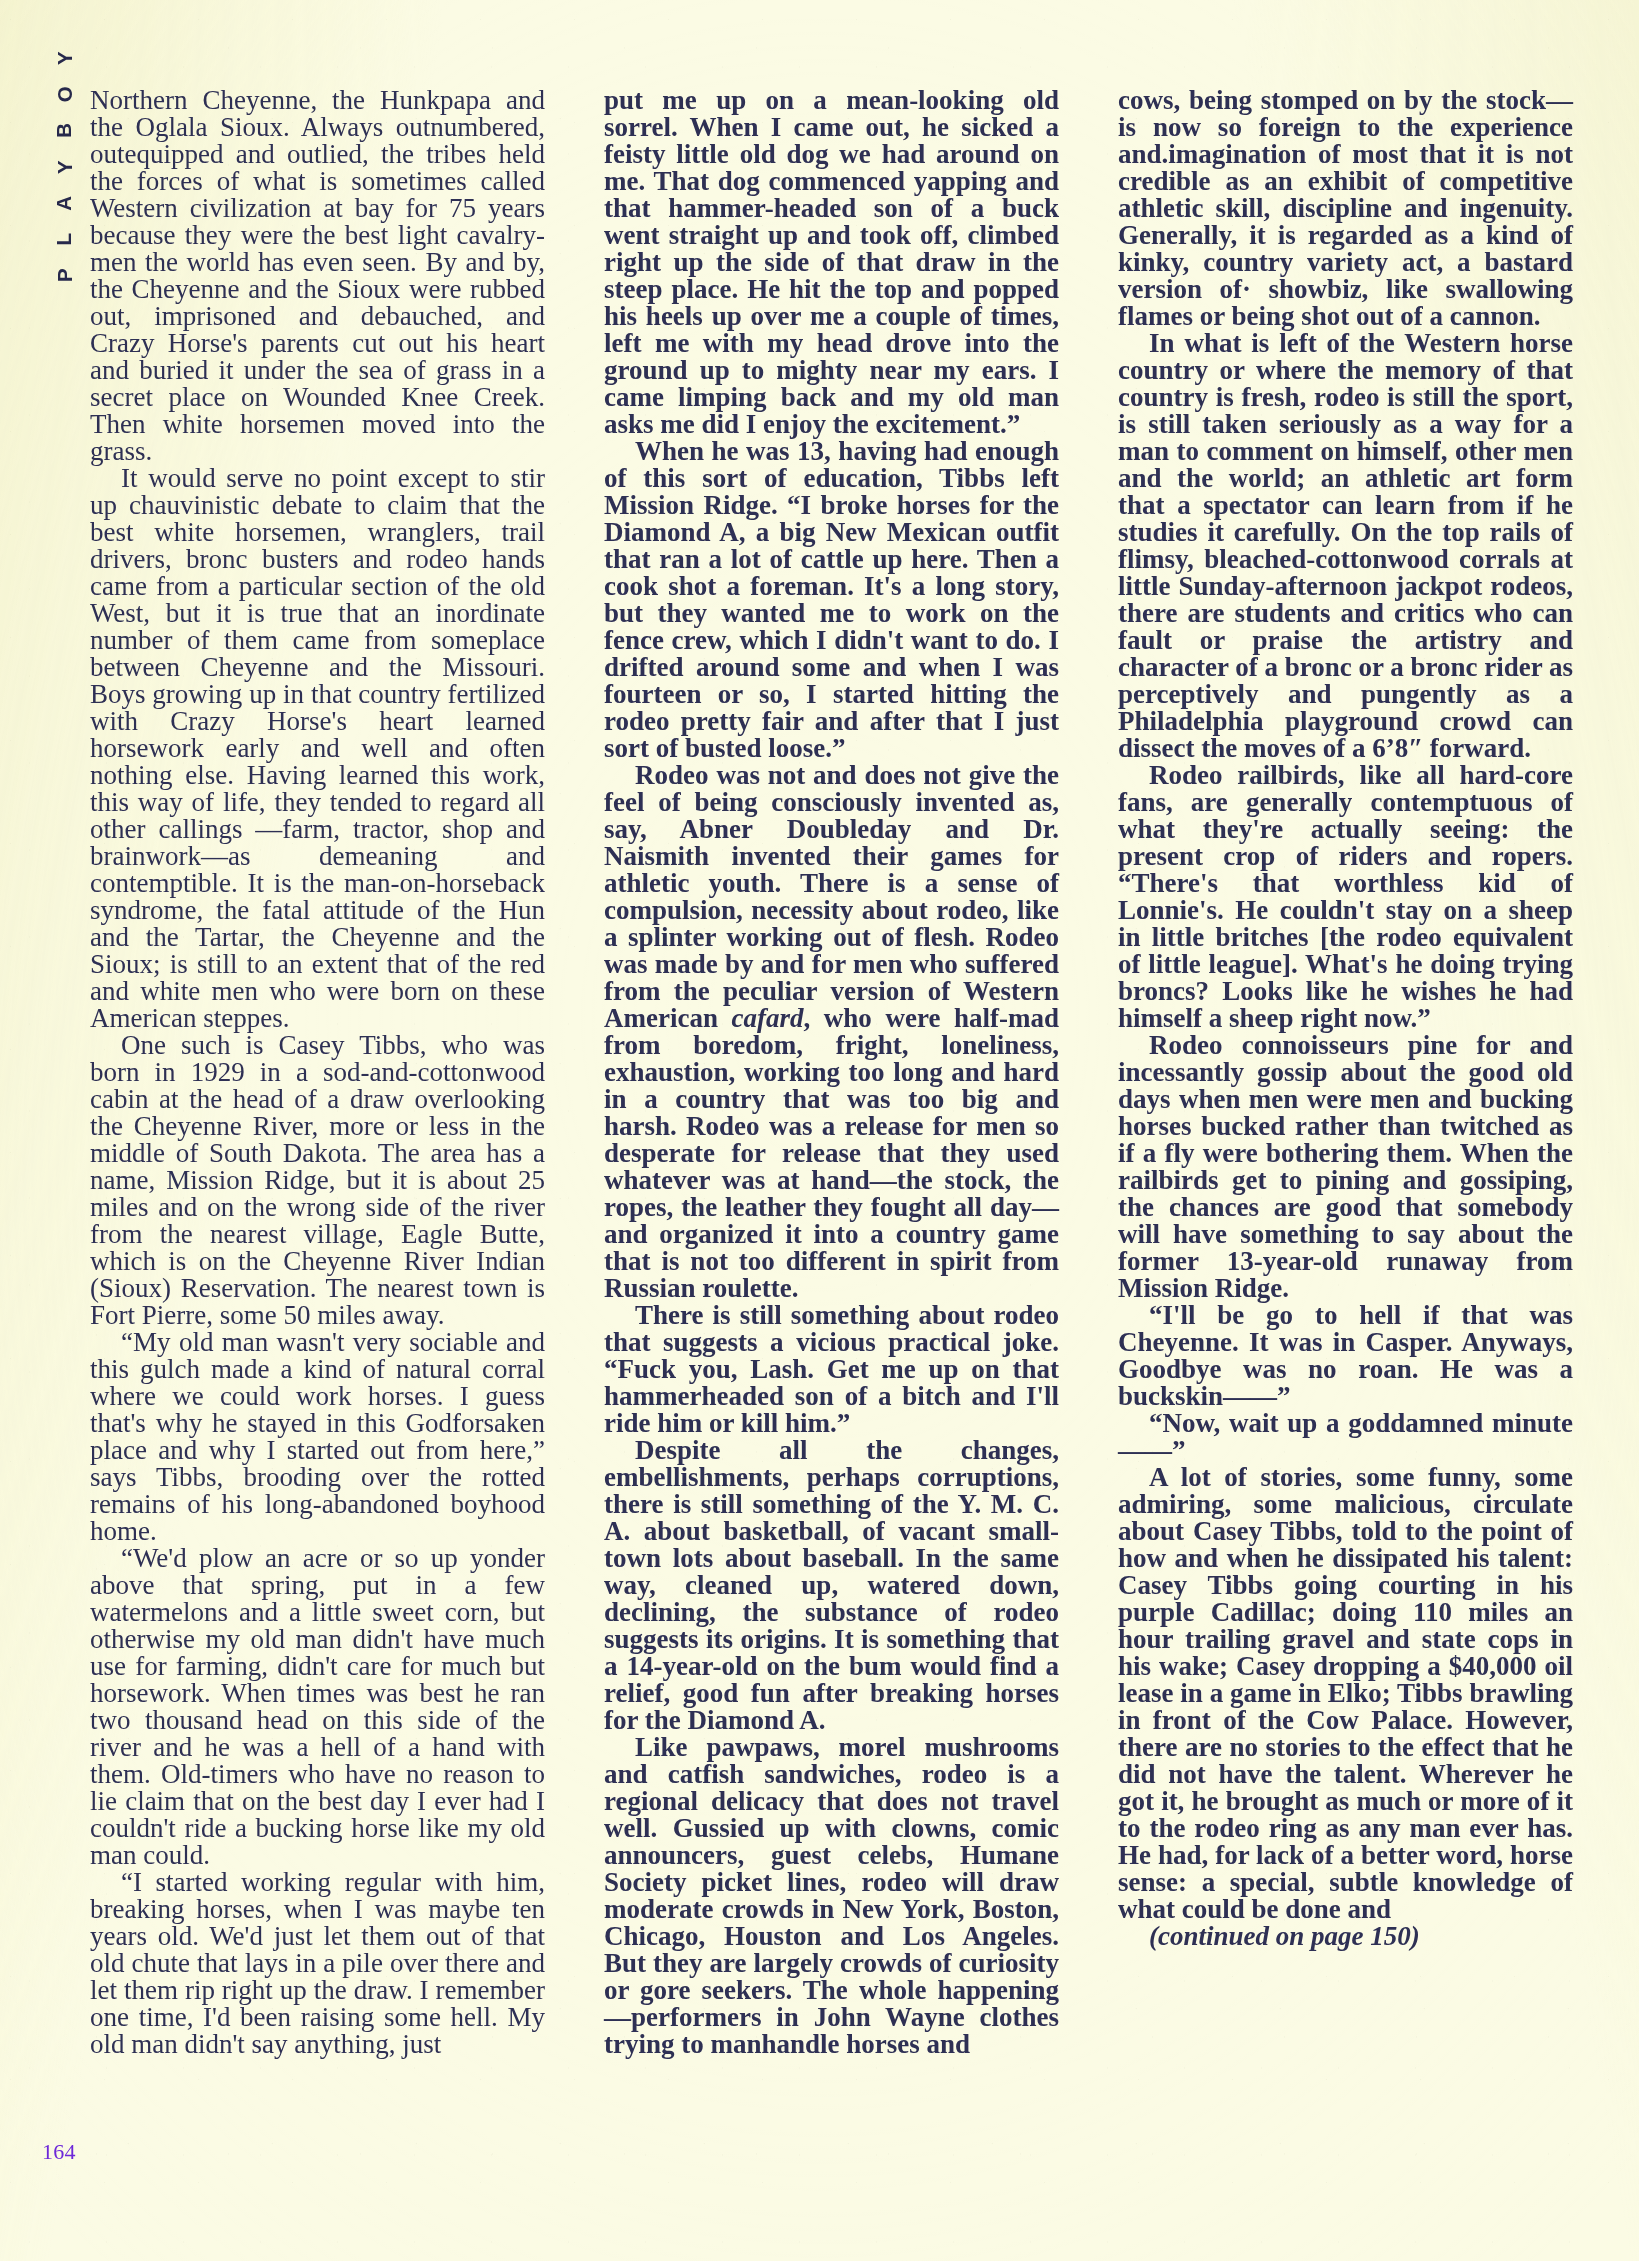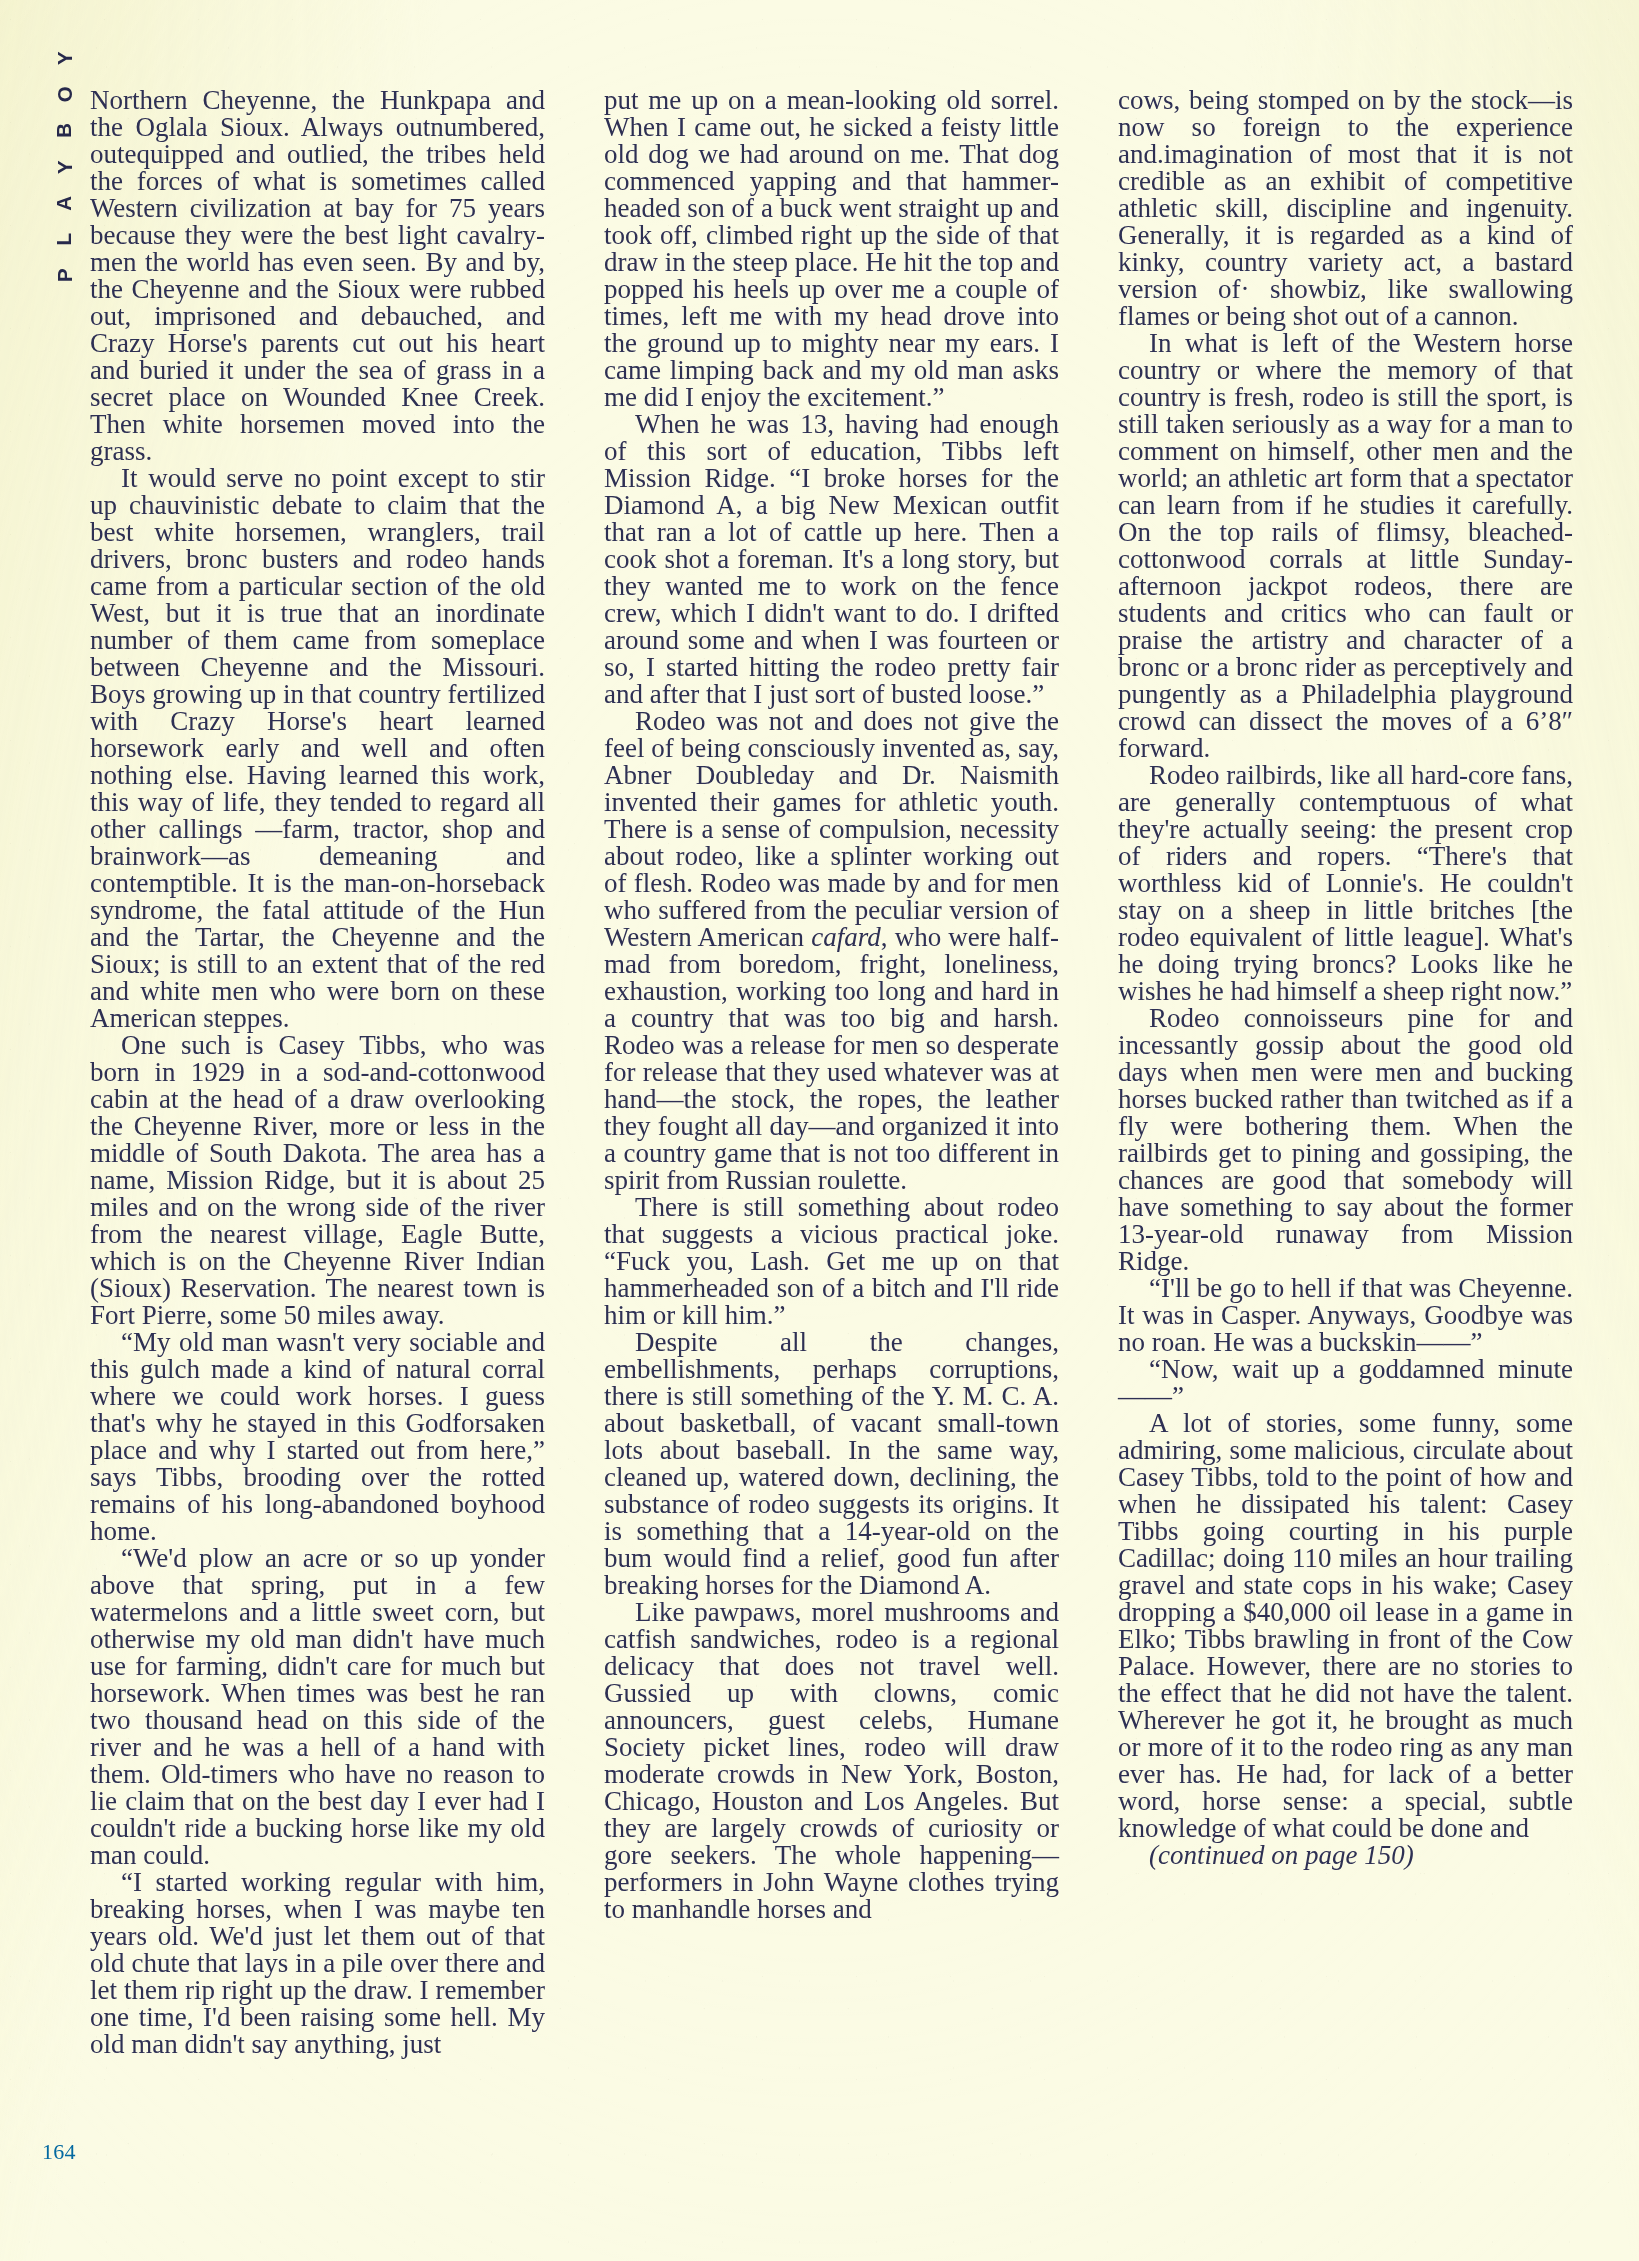--- a/index.html
+++ b/index.html
@@ -56,40 +56,40 @@
     letter-spacing: 0;
   }
 
   
   .folio {
     position: absolute;
     left: 42px;
     top: 2139px;
     font-family: "Liberation Serif", "DejaVu Serif", serif;
     font-size: 22px;
-    color: #0369a1;
+    color: #6d28d9;
     letter-spacing: 0.3px;
   }
 
   
   .columns {
     position: absolute;
     left: 90px;
     top: 87px;
     width: 1485px;
     height: 2064px;
     display: flex;
     flex-direction: row;
     gap: 0;
   }
   .col {
     width: 455px;
     box-sizing: border-box;
   }
-  .col + .col { margin-left: 59px; }
+  .col + .col { margin-left: 59px; font-weight: bold; }
 
   .col p {
     margin: 0;
     font-size: 27px;
     line-height: 27px;
     text-align: justify;
     text-justify: inter-word;
     hyphens: none;
     -webkit-hyphens: none;
     text-indent: 0;

